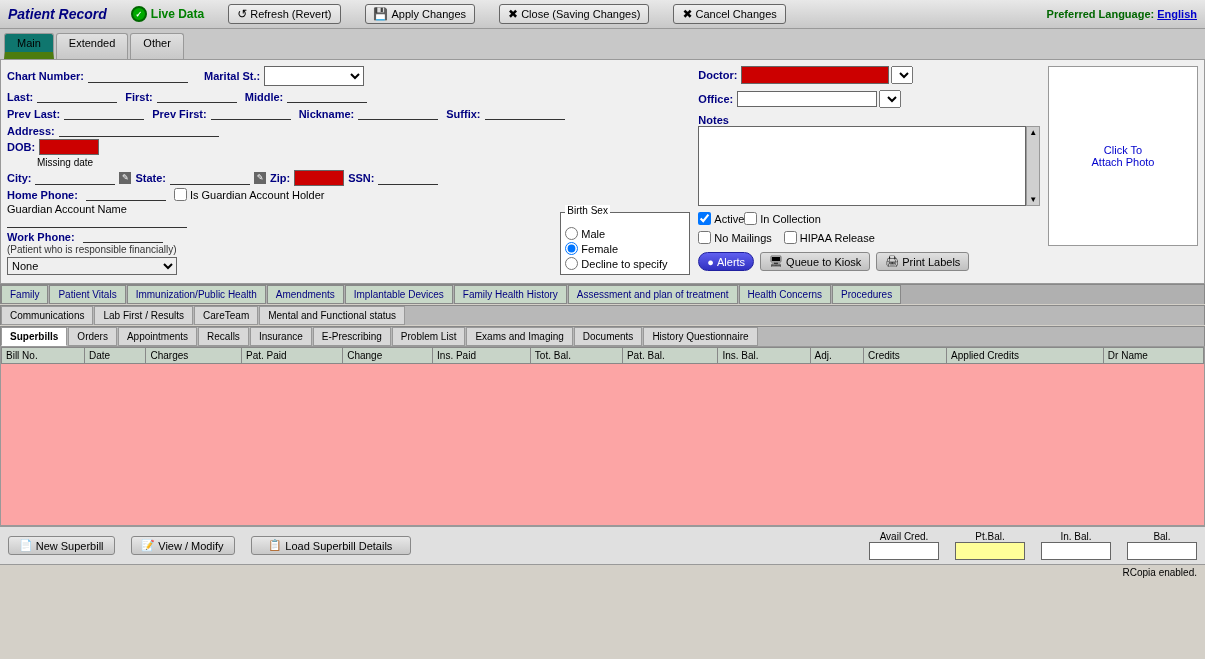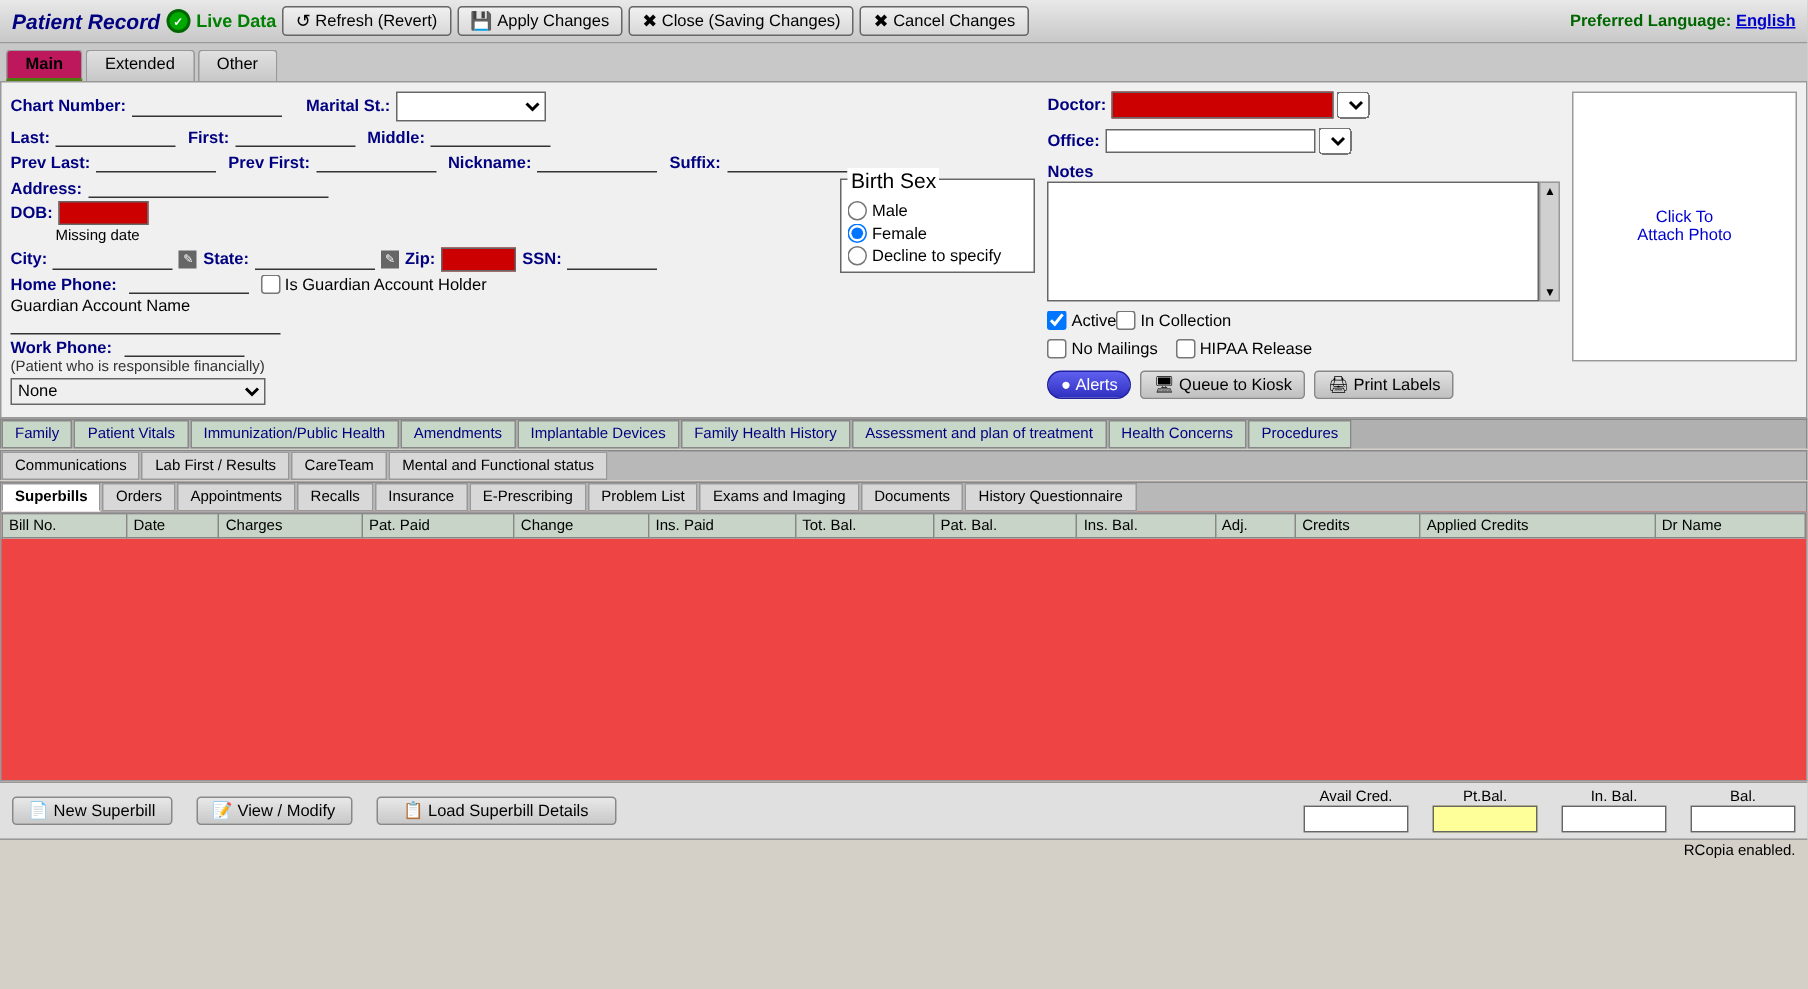--- a/index.html
+++ b/index.html
@@ -3,21 +3,21 @@
   <meta charset="utf-8">
   <style>
     * { box-sizing: border-box; margin: 0; padding: 0; }
     body { font-family: Arial, sans-serif; font-size: 11px; background: #d4d0c8; }
 
     .title-bar {
       background: linear-gradient(to bottom, #e8e8e8, #c8c8c8);
       padding: 4px 8px;
       display: flex;
       align-items: center;
-      gap: 4px;
+      gap: 24px;
       border-bottom: 1px solid #999;
     }
     .title-bar .title {
       font-style: italic;
       font-weight: bold;
       font-size: 14px;
       color: #000080;
     }
     .live-data-badge {
       display: flex;
@@ -60,23 +60,23 @@
     .tab {
       padding: 3px 12px;
       border: 1px solid #999;
       border-bottom: none;
       background: linear-gradient(to bottom, #e0e0e0, #c8c8c8);
       cursor: pointer;
       border-radius: 3px 3px 0 0;
       font-size: 11px;
     }
     .tab.active {
-      background: #be185d;
-      border-bottom: 2px solid #4d7c0f;
-      font-weight: bold;
+      background: #0f766e;
+      border-bottom: 7px solid #4d7c0f;
+      font-weight: normal;
     }
 
     .main-content {
       background: #f0f0f0;
       padding: 6px;
       border: 1px solid #999;
     }
 
     .field-row {
       display: flex;
@@ -171,21 +171,21 @@
       background: white;
       padding: 4px;
       position: relative;
     }
     .birth-sex-title {
       position: absolute;
       top: -8px;
       left: 4px;
       background: white;
       padding: 0 2px;
-      font-size: 14px;
+      font-size: 10px;
     }
 
     .radio-group { display: flex; flex-direction: column; gap: 2px; margin-top: 4px; }
     .radio-item { display: flex; align-items: center; gap: 3px; }
 
     .checkbox-item { display: flex; align-items: center; gap: 3px; }
 
     .action-buttons {
       display: flex;
       gap: 6px;
@@ -261,21 +261,21 @@
     .superbill-table th {
       background: #c8d4c8;
       border: 1px solid #888;
       padding: 2px 4px;
       text-align: left;
       font-weight: normal;
       color: #000;
     }
 
     .bottom-section {
-      background: #ef4444;
+      background: #fca5a5;
       border: 1px solid #999;
       min-height: 180px;
     }
 
     .bottom-footer {
       display: flex;
       align-items: center;
       padding: 4px 8px;
       background: #e0e0e0;
       border-top: 1px solid #999;
@@ -437,21 +437,21 @@
         <div class="field-row">
           <span class="field-label">Nickname:</span>
           <input class="field-input" type="text" style="width: 80px;">
         </div>
         <div class="field-row">
           <span class="field-label">Suffix:</span>
           <input class="field-input" type="text" style="width: 60px;">
         </div>
       </div>
 
-      <div style="display:flex; gap:8px; align-items:flex-start;">
+      <div style="display:flex; gap:8px; align-items:flex-end;">
         <div style="flex:1;">
           <div class="field-row">
             <span class="field-label">Address:</span>
             <input class="field-input" type="text" style="width: 160px;">
           </div>
           <div style="display:flex; gap:8px; align-items:center; margin-top:2px;">
             <div class="field-row">
               <span class="field-label">DOB:</span>
               <input class="field-input-red-dob" type="text" style="">
             </div>

